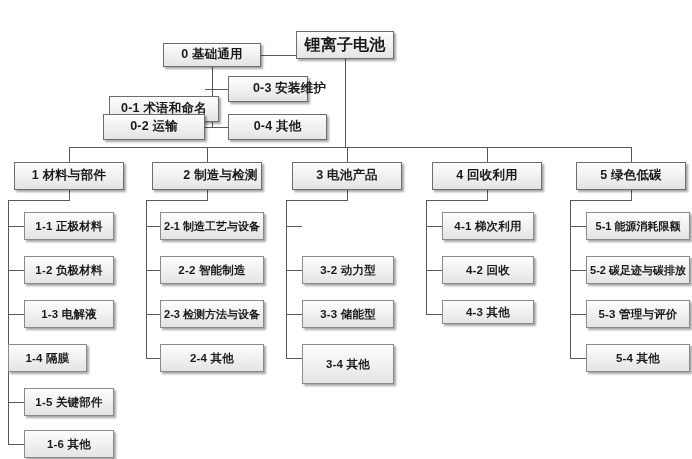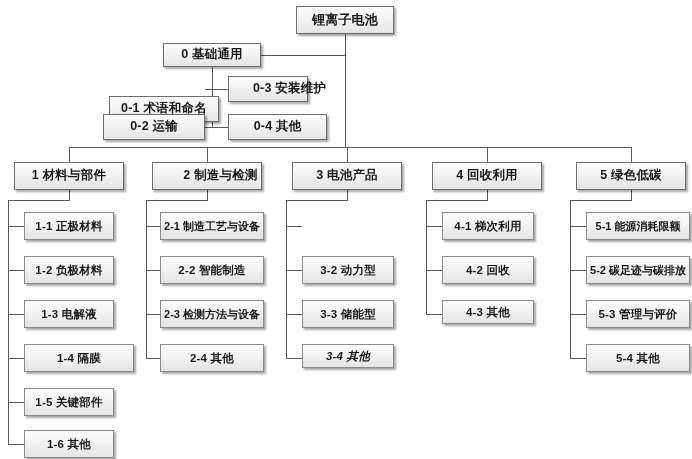--- a/index.html
+++ b/index.html
@@ -38,22 +38,23 @@
     background: linear-gradient(to bottom, #fdfdfd 0%, #f2f2f2 45%, #e4e4e4 100%);
     box-shadow: 1.5px 1.5px 2px rgba(0,0,0,0.35);
     color: #1a1a1a;
     font-weight: bold;
     line-height: 1.1;
     letter-spacing: 0.2px;
     white-space: nowrap;
     z-index: 2;
   }
   .node.root {
-    font-size: 13px;
+    font-size: 16px;
     border-color: #6e6e6e;
+    margin-top: 25px;
   }
   .node.lvl1 {
     font-size: 12.5px;
     border-color: #6e6e6e;
   }
   .node.cat {
     font-size: 12.5px;
     border-color: #6e6e6e;
   }
   .node.leaf {
@@ -113,32 +114,32 @@
 <div class="node root" style="left: 296px; top: 6px; width: 98px; height: 28px;">锂离子电池</div>
     <div class="node lvl1" style="left: 163px; top: 43px; width: 98px; height: 24px;">0 基础通用</div>
     <div class="node lvl1" style="left: 109px; top: 76px; width: 110px; height: 26px; margin-top: 20px;">0-1 术语和命名</div>
     <div class="node lvl1" style="left: 103px; top: 114px; width: 102px; height: 26px;">0-2 运输</div>
     <div class="node lvl1" style="left: 228px; top: 76px; width: 80px; height: 26px; padding-left: 43px;">0-3 安装维护</div>
     <div class="node lvl1" style="left: 228px; top: 114px; width: 99px; height: 26px;">0-4 其他</div>
     <div class="node cat" style="left: 14px; top: 162px; width: 110px; height: 28px;">1 材料与部件</div>
     <div class="node leaf" style="left: 24px; top: 212px; width: 90px; height: 28px;">1-1 正极材料</div>
     <div class="node leaf" style="left: 24px; top: 256px; width: 90px; height: 28px;">1-2 负极材料</div>
     <div class="node leaf" style="left: 24px; top: 300px; width: 90px; height: 28px;">1-3 电解液</div>
-    <div class="node leaf" style="left: 24px; top: 344px; width: 110px; height: 28px;">1-4 隔膜</div>
+    <div class="node leaf" style="left: 8px; top: 344px; width: 79px; height: 28px;">1-4 隔膜</div>
     <div class="node leaf" style="left: 24px; top: 388px; width: 90px; height: 28px;">1-5 关键部件</div>
     <div class="node leaf" style="left: 24px; top: 430px; width: 90px; height: 28px;">1-6 其他</div>
     <div class="node cat" style="left: 152px; top: 162px; width: 110px; height: 28px; padding-left: 27px;">2 制造与检测</div>
     <div class="node leaf tight" style="left: 160px; top: 212px; width: 104px; height: 28px;">2-1 制造工艺与设备</div>
     <div class="node leaf" style="left: 160px; top: 256px; width: 104px; height: 28px;">2-2 智能制造</div>
     <div class="node leaf tight" style="left: 160px; top: 300px; width: 104px; height: 28px;">2-3 检测方法与设备</div>
     <div class="node leaf" style="left: 160px; top: 344px; width: 104px; height: 28px;">2-4 其他</div>
     <div class="node cat" style="left: 292px; top: 162px; width: 110px; height: 28px;">3 电池产品</div>
     <div class="node leaf" style="left: 302px; top: 256px; width: 92px; height: 28px;">3-2 动力型</div>
     <div class="node leaf" style="left: 302px; top: 300px; width: 92px; height: 28px;">3-3 储能型</div>
-    <div class="node leaf" style="left: 302px; top: 344px; width: 92px; height: 24px; font-style: italic;">3-4 其他</div>
+    <div class="node leaf" style="left: 302px; top: 344px; width: 92px; height: 40px;">3-4 其他</div>
     <div class="node cat" style="left: 432px; top: 162px; width: 110px; height: 28px;">4 回收利用</div>
     <div class="node leaf" style="left: 442px; top: 212px; width: 92px; height: 28px;">4-1 梯次利用</div>
     <div class="node leaf" style="left: 442px; top: 256px; width: 92px; height: 28px;">4-2 回收</div>
     <div class="node leaf" style="left: 442px; top: 300px; width: 92px; height: 24px;">4-3 其他</div>
     <div class="node cat" style="left: 576px; top: 162px; width: 110px; height: 28px;">5 绿色低碳</div>
     <div class="node leaf tight" style="left: 586px; top: 212px; width: 104px; height: 28px;">5-1 能源消耗限额</div>
     <div class="node leaf tight" style="left: 586px; top: 256px; width: 104px; height: 28px;">5-2 碳足迹与碳排放</div>
     <div class="node leaf" style="left: 586px; top: 300px; width: 104px; height: 28px;">5-3 管理与评价</div>
     <div class="node leaf" style="left: 586px; top: 344px; width: 104px; height: 28px;">5-4 其他</div>
   </div>

